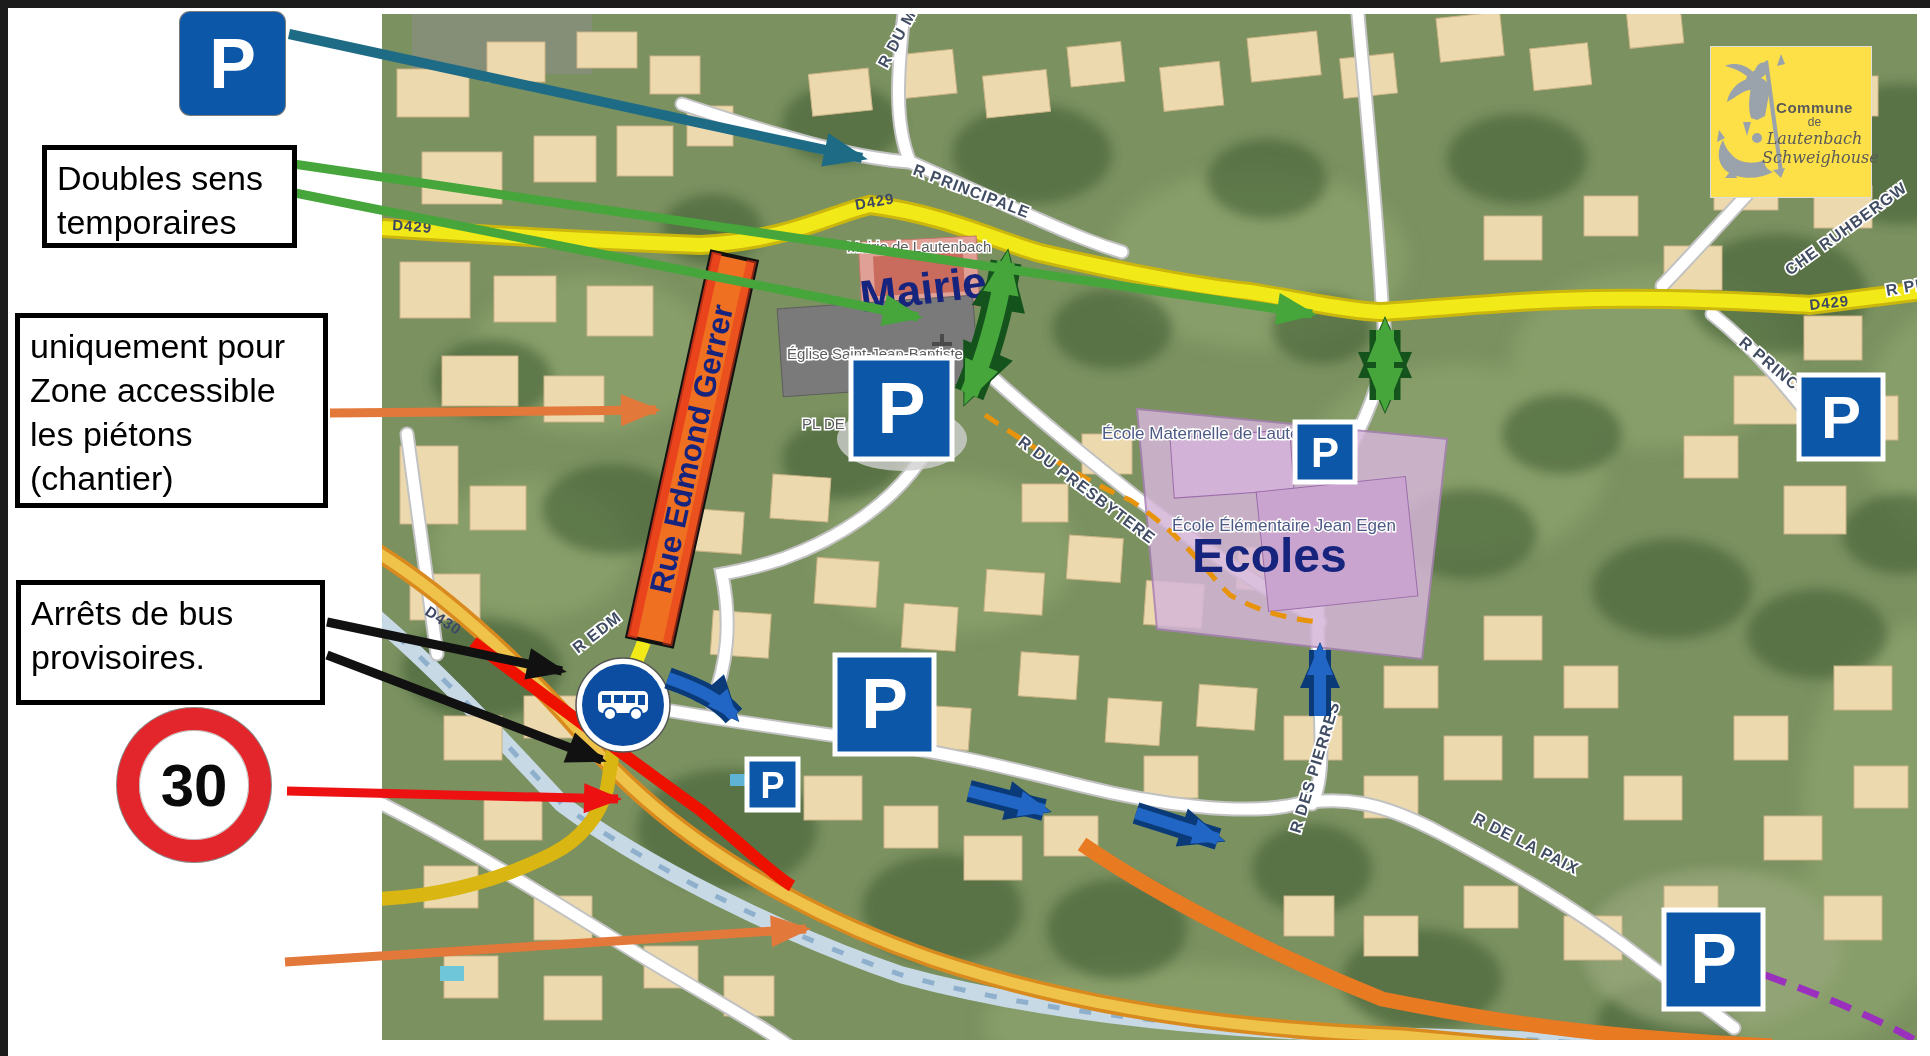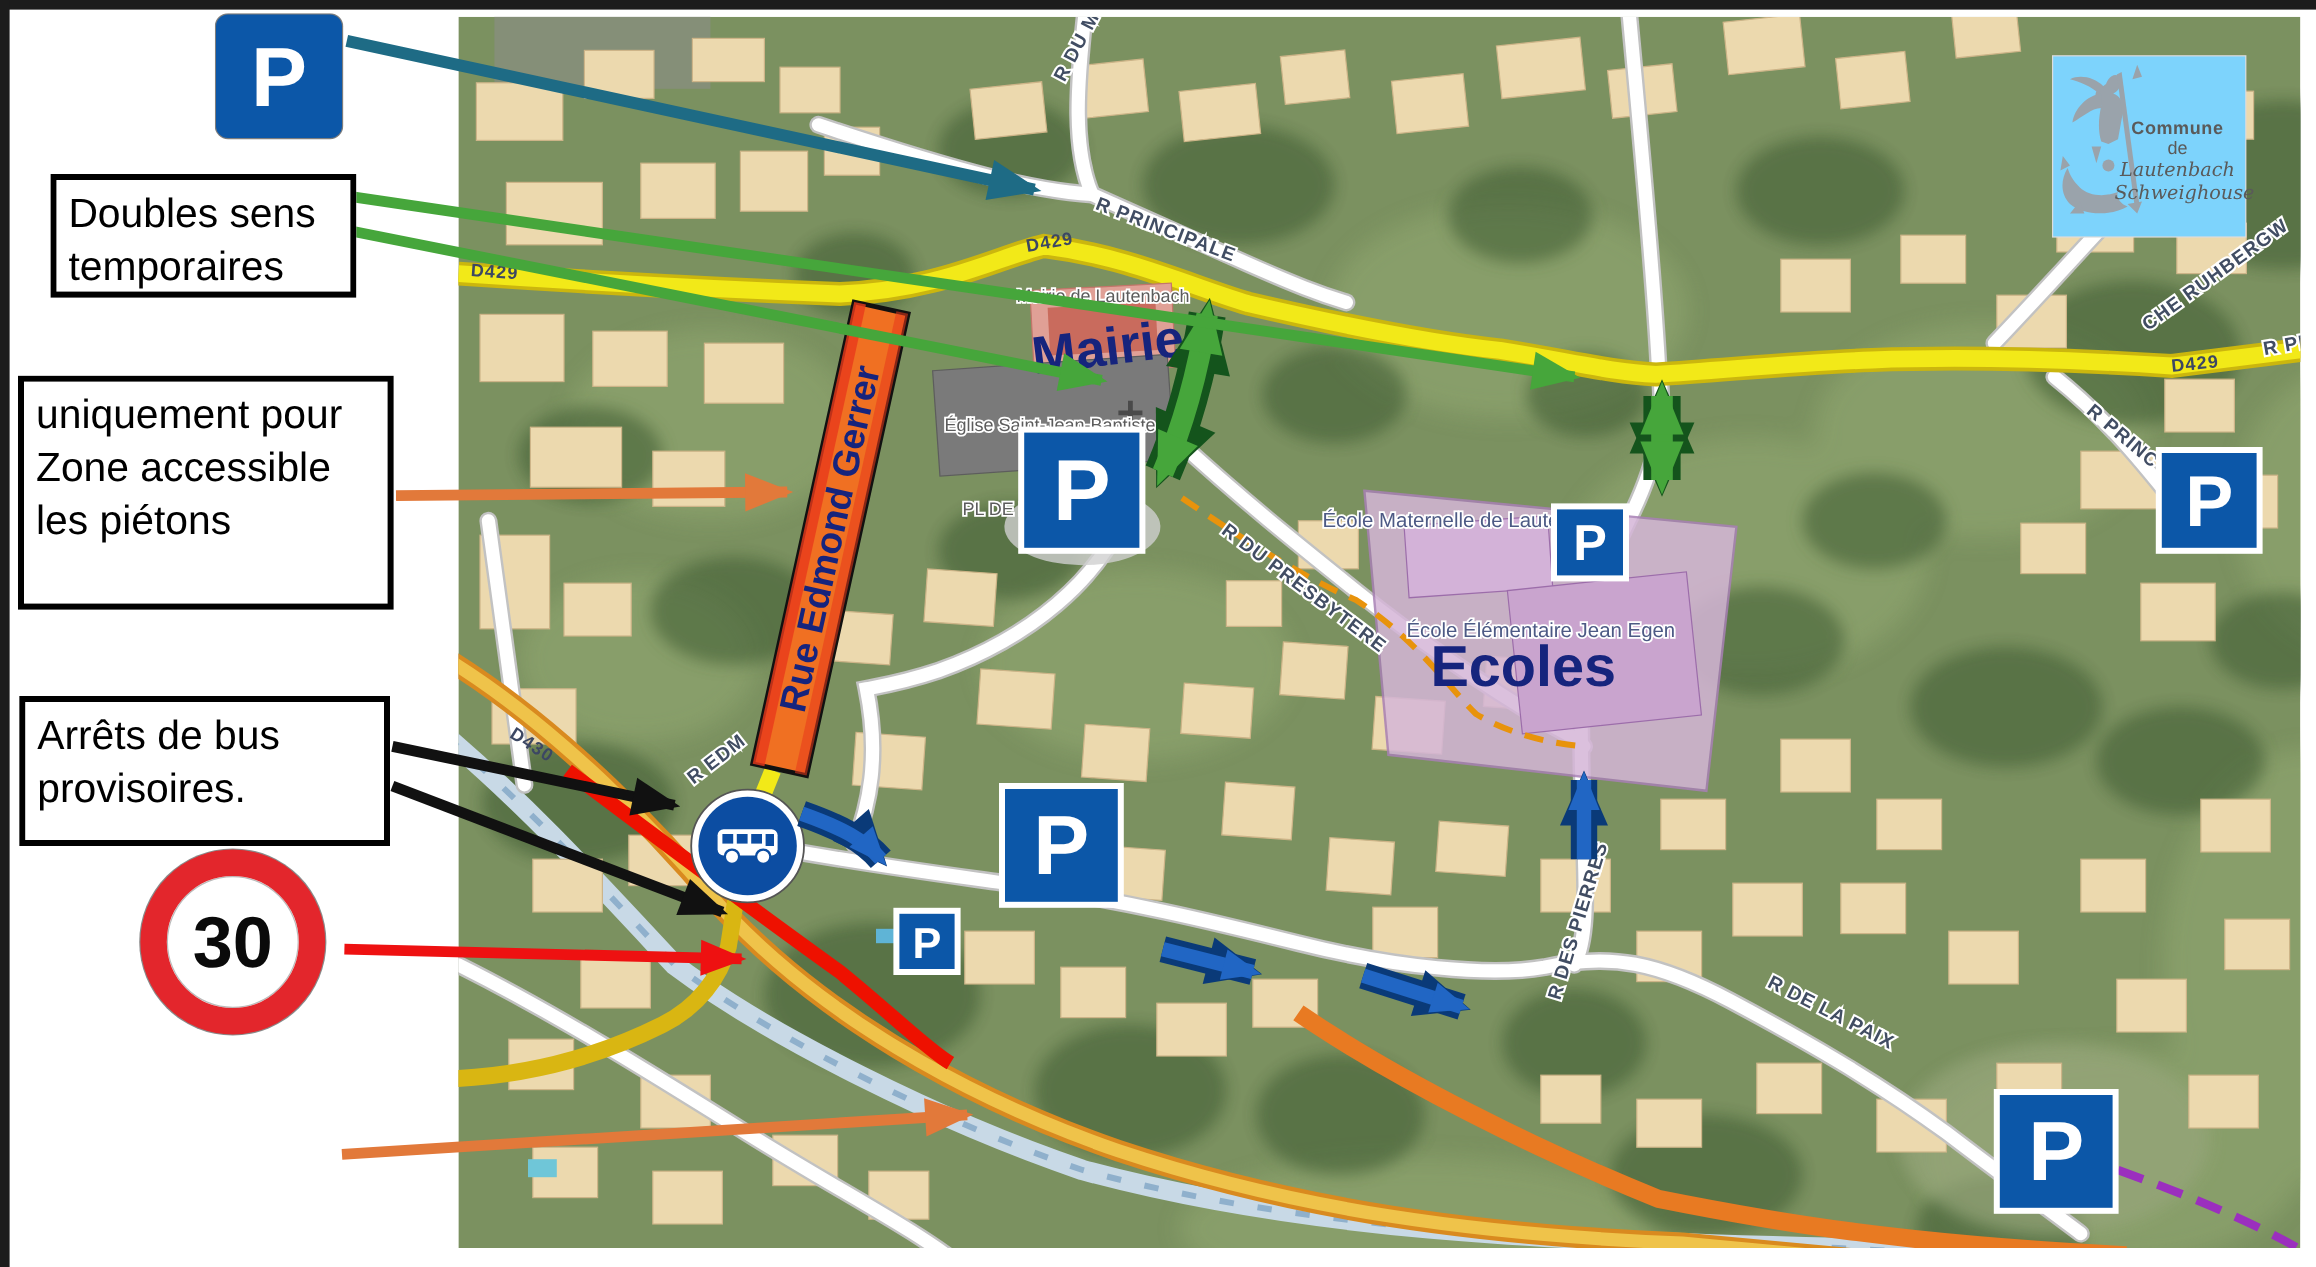--- a/index.html
+++ b/index.html
@@ -11,25 +11,25 @@
   
   .psign{position:absolute;left:180px;top:12px;width:105px;height:103px;background:#0c57a8;
          border-radius:10px;display:flex;align-items:center;justify-content:center;
          color:#fff;font-size:70px;font-weight:bold;box-shadow:0 0 0 1px #7d7d7d;}
   .callout{position:absolute;background:#fff;border:5px solid #000;box-sizing:border-box;
            padding:6px 10px;font-size:34px;line-height:44px;color:#000;}
   .callout .ln{white-space:nowrap;}
   .speed{position:absolute;width:154px;height:154px;box-sizing:border-box;border:22px solid #e3262c;
          border-radius:50%;background:#fff;display:flex;align-items:center;justify-content:center;
          font-size:60px;font-weight:bold;color:#0a0a0a;box-shadow:0 0 0 1px #8a8a8a, inset 0 0 0 1px #bbb;}
-  .logo{position:absolute;left:1711px;top:47px;width:160px;height:150px;background:#7dd3fc;
+  .logo{position:absolute;left:1711px;top:47px;width:160px;height:150px;background:#fde047;
         box-shadow:0 0 0 1px #ddd;}
   .logo .txt{position:absolute;right:4px;top:52px;width:105px;text-align:center;color:#5a5a5a;}
   .logo .l1{font-size:15px;font-weight:bold;letter-spacing:.5px;}
-  .logo .l2{font-size:15px;margin-top:-1px;}
+  .logo .l2{font-size:12px;margin-top:-1px;}
   .logo .scr{font-family:"DejaVu Serif",serif;font-style:italic;font-size:16px;line-height:19px;color:#5a5a5a;text-align:center;}
   
   text{font-family:"Liberation Sans",sans-serif;}
   .street{font-size:16px;font-weight:bold;fill:#414d63;letter-spacing:1px;
           paint-order:stroke;stroke:#ffffff;stroke-width:3.5px;}
   .ref{font-size:15px;font-weight:bold;fill:#3c4763;letter-spacing:1px;}
   .poi{font-size:17px;fill:#4d5a85;paint-order:stroke;stroke:#fff;stroke-width:3px;}
   .poi-gray{font-size:15px;fill:#5c5c5c;paint-order:stroke;stroke:#fff;stroke-width:3px;}
   .big{fill:#16247d;font-weight:bold;}
   .bldg{fill:#ecd9ae;stroke:#cdb488;stroke-width:1;}
@@ -411,20 +411,21 @@
 
   <div class="callout" style="left:22px;top:145px;width:255px;height:103px;margin-left:20px;">
     <div class="ln">Doubles sens</div>
     <div class="ln">temporaires</div>
   </div>
 
   <div class="callout" style="left:15px;top:313px;width:313px;height:195px;">
     <div class="ln">uniquement pour</div>
     <div class="ln">Zone accessible</div>
     <div class="ln">les piétons</div>
+    <div class="ln">(chantier)</div>
   </div>
 
   <div class="callout" style="left:16px;top:580px;width:309px;height:125px;">
     <div class="ln">Arrêts de bus</div>
     <div class="ln">provisoires.</div>
   </div>
 
   <div class="speed" style="left:117px;top:708px;">
     <span>30</span>
   </div>

